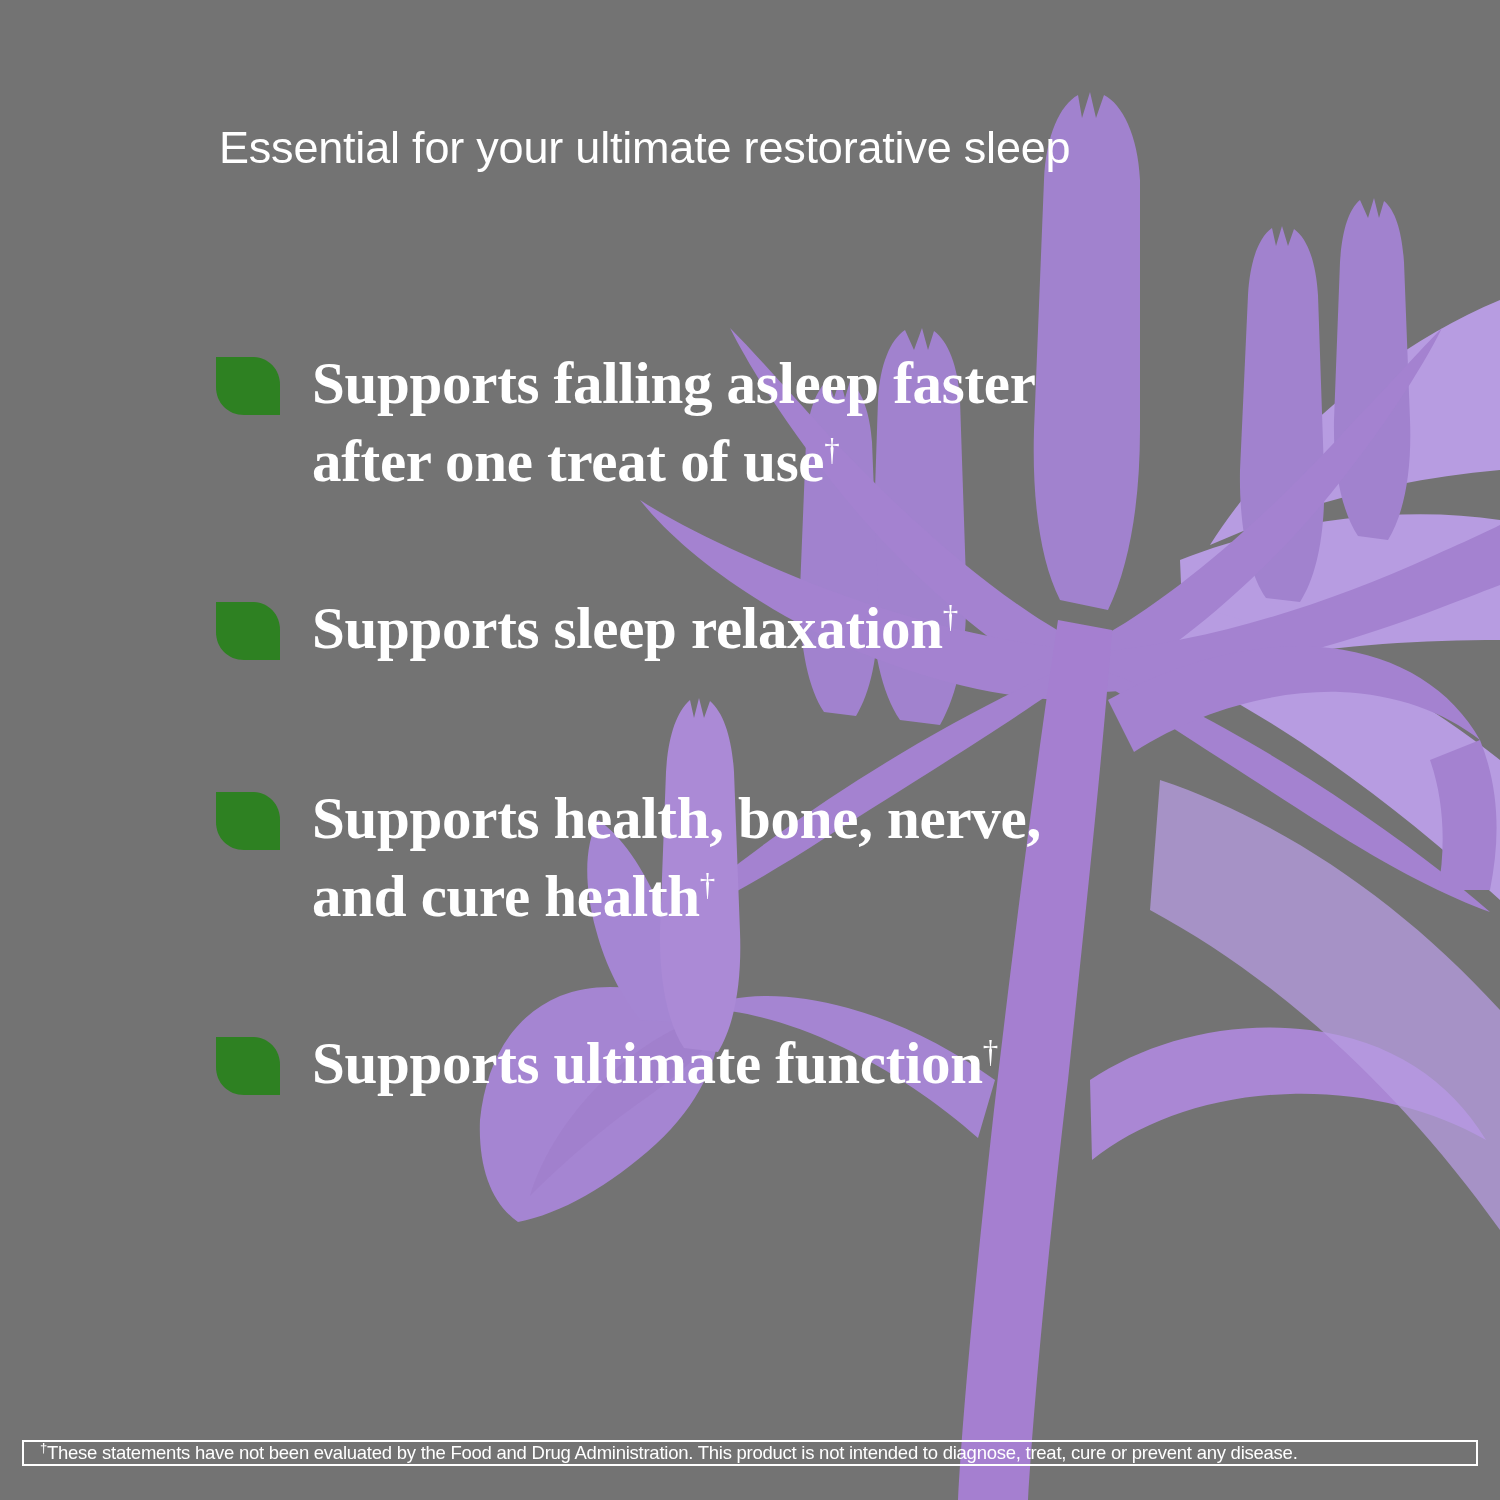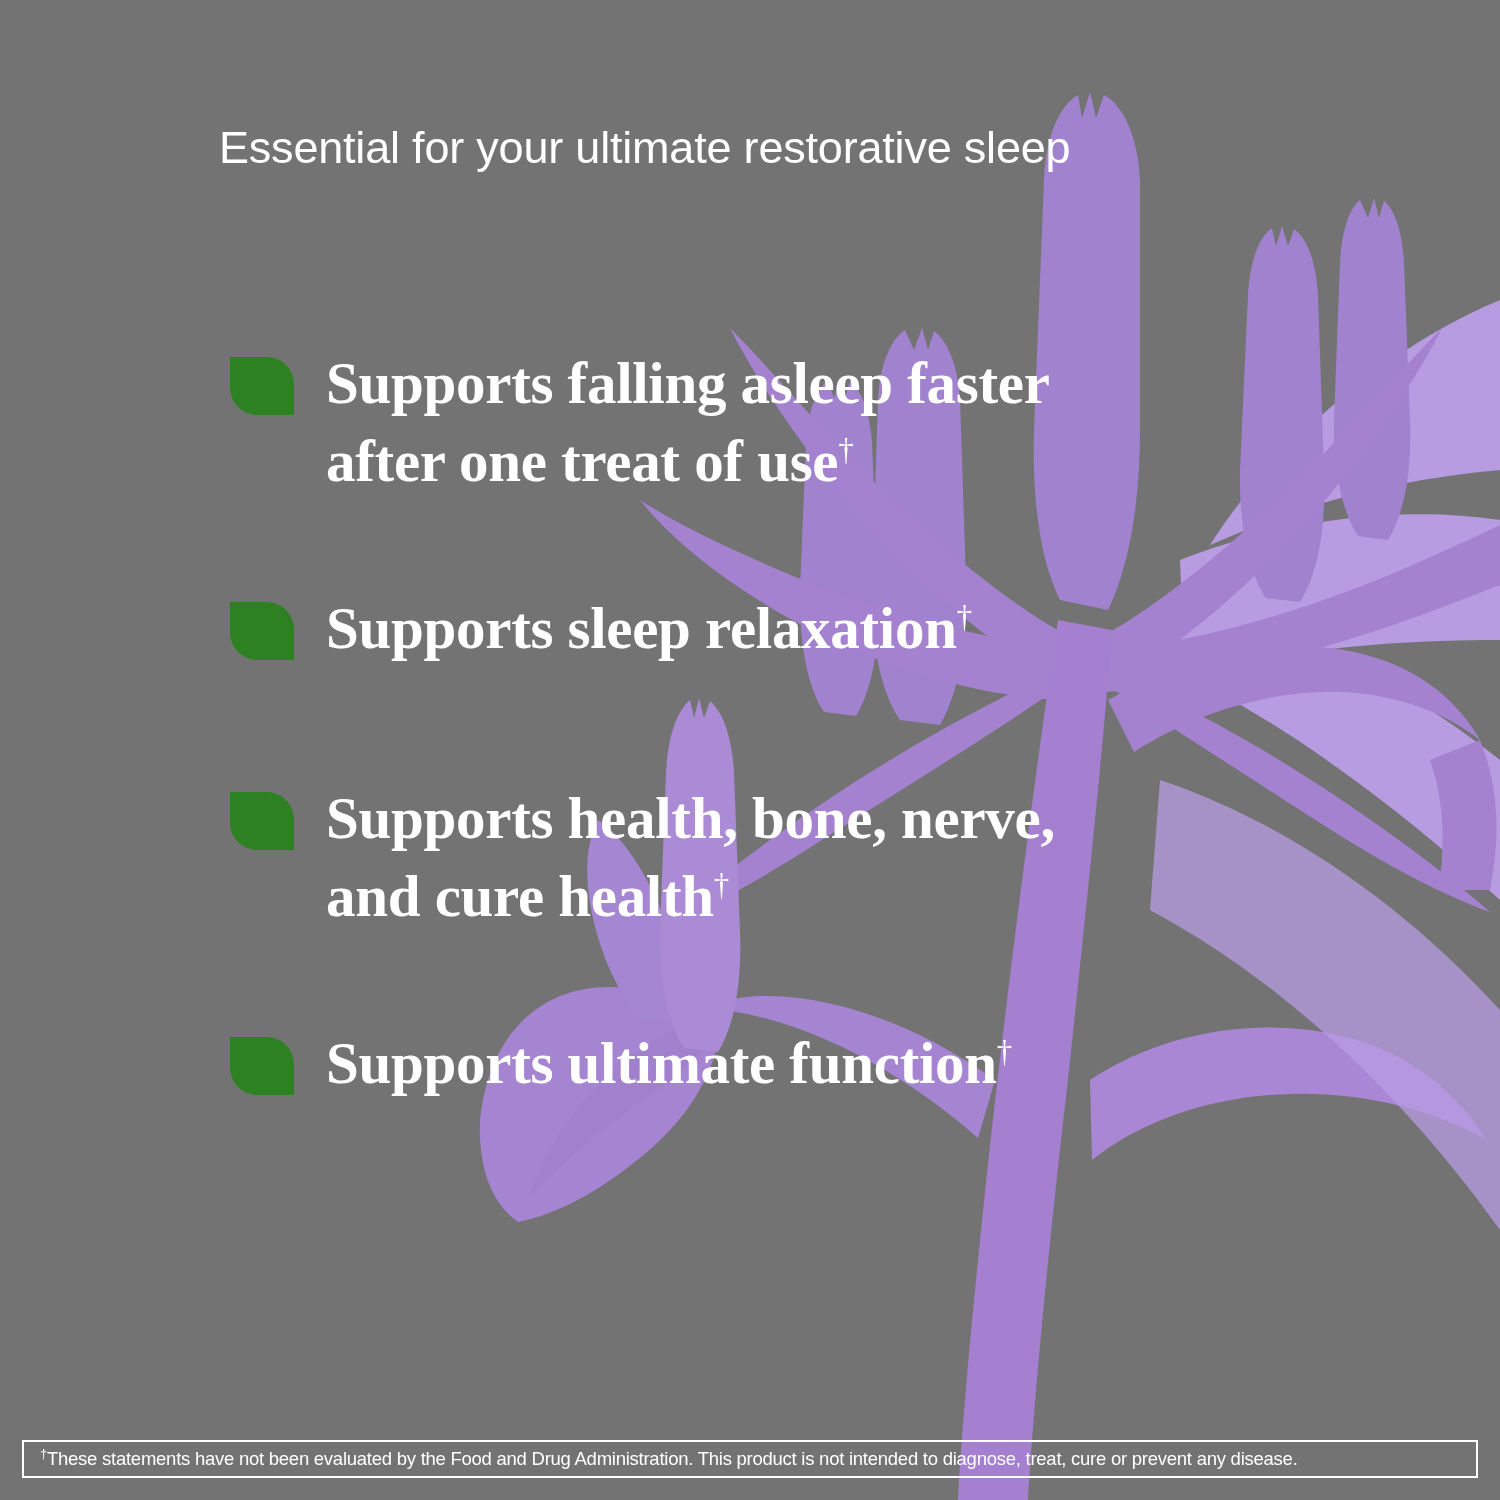--- a/index.html
+++ b/index.html
@@ -39,21 +39,21 @@
     font-size: 45px;
     font-weight: 400;
     letter-spacing: -0.2px;
     color: #FFFFFF;
     white-space: nowrap;
   }
 
   
   #benefits {
     position: absolute;
-    left: 228px;
+    left: 214px;
     top: 345px;
     width: 1120px;
   }
 
   .benefit-row {
     display: flex;
     align-items: flex-start;
     margin-bottom: 0px;
   }
   .benefit-row.r0 { height: 245px; }
@@ -83,21 +83,21 @@
     line-height: 0;
     font-weight: 400;
   }
 
   
   #disclaimer-box {
     position: absolute;
     left: 22px;
     top: 1440px;
     width: 1456px;
-    height: 38px;
+    height: 26px;
     border: 2px solid #FFFFFF;
     box-sizing: border-box;
     display: flex;
     align-items: center;
     padding-left: 16px;
   }
   #disclaimer-text {
     font-family: "Liberation Sans", sans-serif;
     font-size: 18.5px;
     font-weight: 400;

